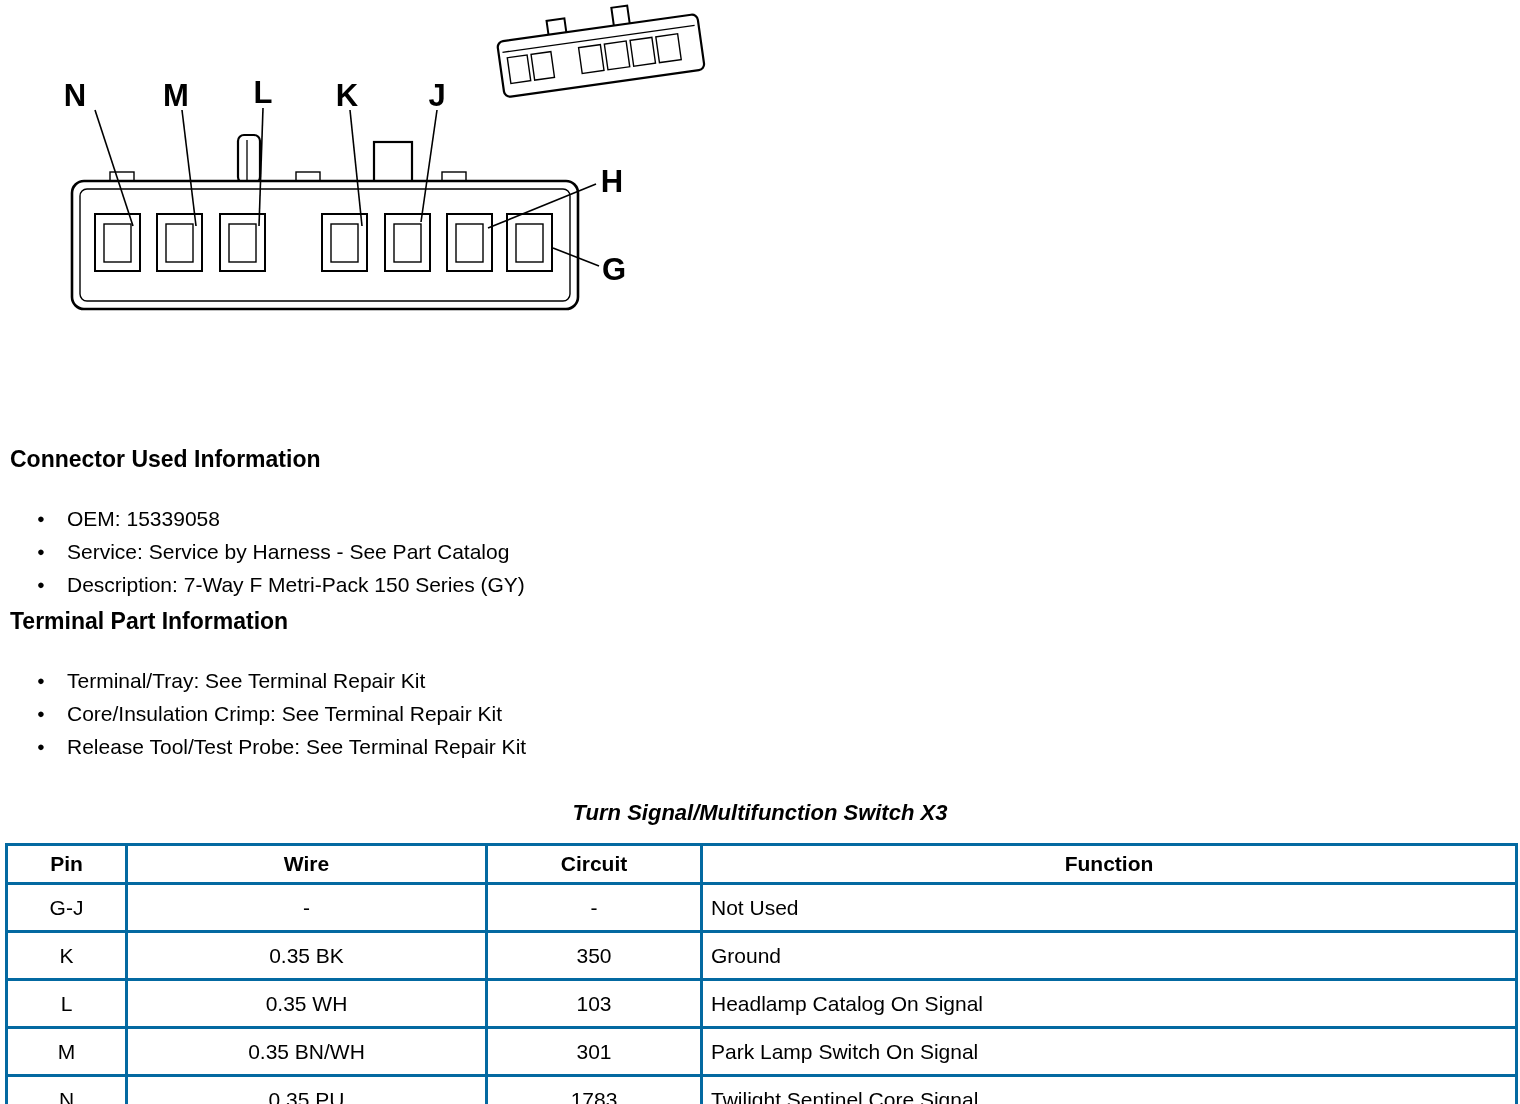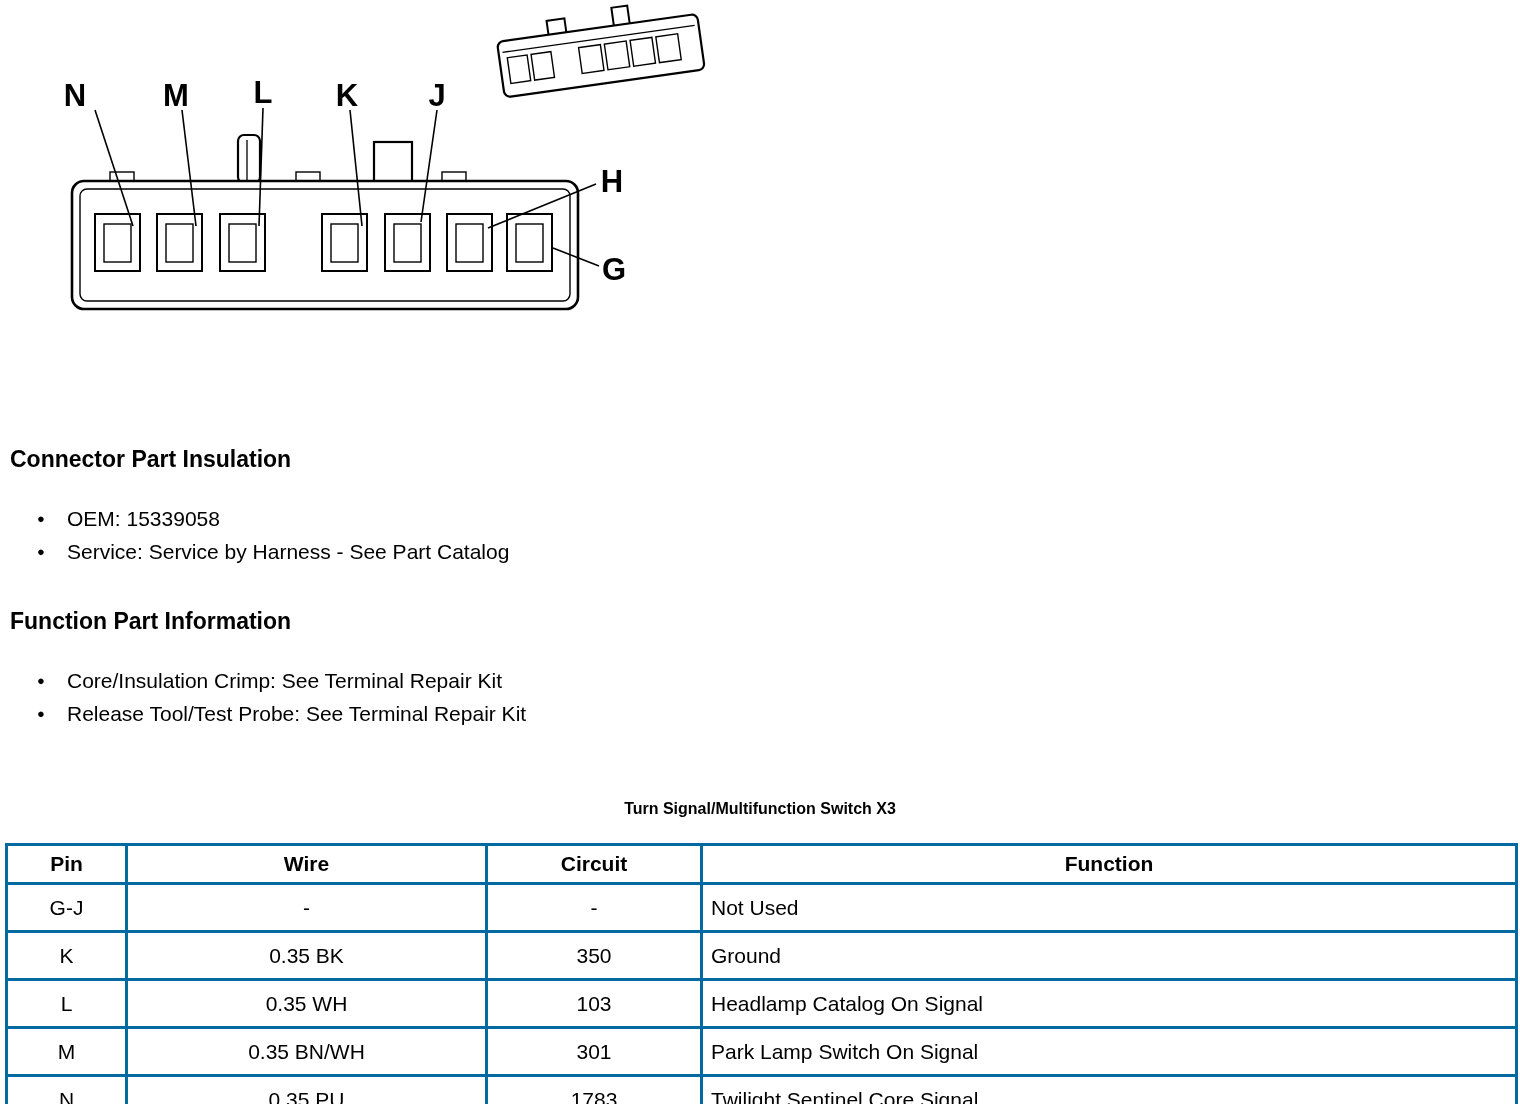--- a/index.html
+++ b/index.html
@@ -64,22 +64,23 @@
     font-size: 13px;
     line-height: 33px;
   }
 
   
   .table-title {
     position: absolute;
     top: 800px; left: 0;
     width: 100%;
     text-align: center;
-    font-size: 16px;
-    font-weight: bold;
+    font-size: 22px;
+    font-weight: bold;
+    font-style: italic;
   }
   table.wire-table {
     position: absolute;
     top: 843px; left: 5px;
     width: 1510px;
     border-collapse: collapse;
     border: 3px solid #000000;
     table-layout: fixed;
   }
   .wire-table th, .wire-table td {
@@ -176,30 +177,32 @@
       <text x="75" y="106" text-anchor="middle">N</text>
       <text x="176" y="106" text-anchor="middle">M</text>
       <text x="263" y="103" text-anchor="middle">L</text>
       <text x="347" y="106" text-anchor="middle">K</text>
       <text x="437" y="106" text-anchor="middle">J</text>
       <text x="612" y="192" text-anchor="middle">H</text>
       <text x="614" y="280" text-anchor="middle">G</text>
     </g>
   </svg>
 
-  <div class="heading heading-connector">Connector Part Insulation</div>
+  <div class="heading heading-connector">Connector Used Information</div>
 
   <ul class="bullet-list bullet-list-connector">
     <li>OEM: 15339058</li>
     <li>Service: Service by Harness - See Part Catalog</li>
+    <li>Description: 7-Way F Metri-Pack 150 Series (GY)</li>
   </ul>
 
-  <div class="heading heading-terminal">Function Part Information</div>
+  <div class="heading heading-terminal">Terminal Part Information</div>
 
   <ul class="bullet-list bullet-list-terminal">
+    <li>Terminal/Tray: See Terminal Repair Kit</li>
     <li>Core/Insulation Crimp: See Terminal Repair Kit</li>
     <li>Release Tool/Test Probe: See Terminal Repair Kit</li>
   </ul>
 
   <div class="table-title">Turn Signal/Multifunction Switch X3</div>
 
   <table class="wire-table">
     <colgroup>
       <col style="width:120px">
       <col style="width:360px">

